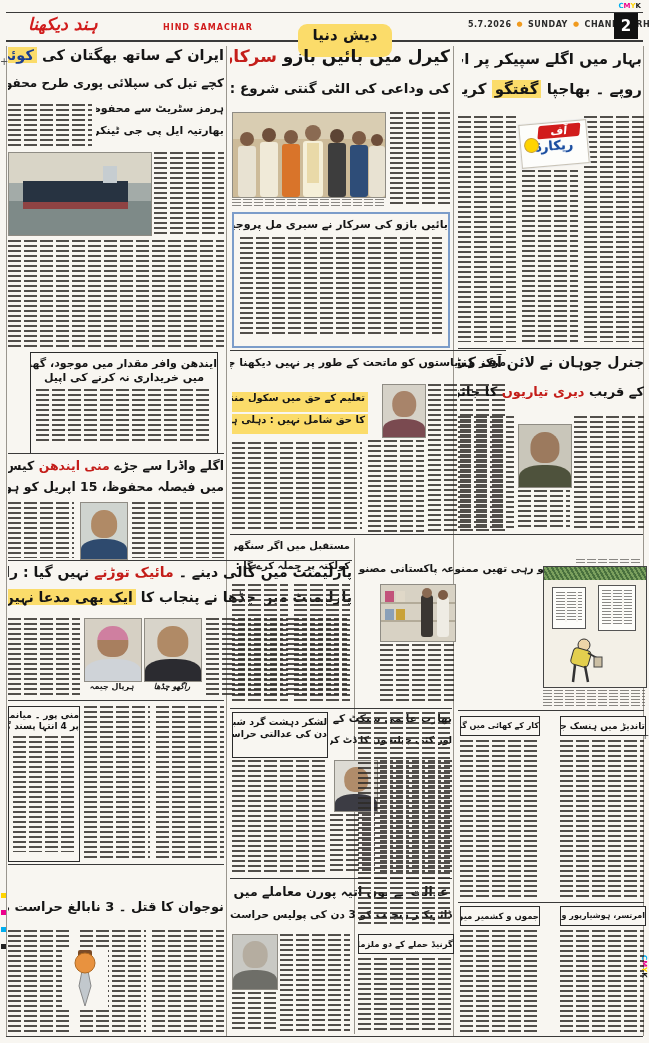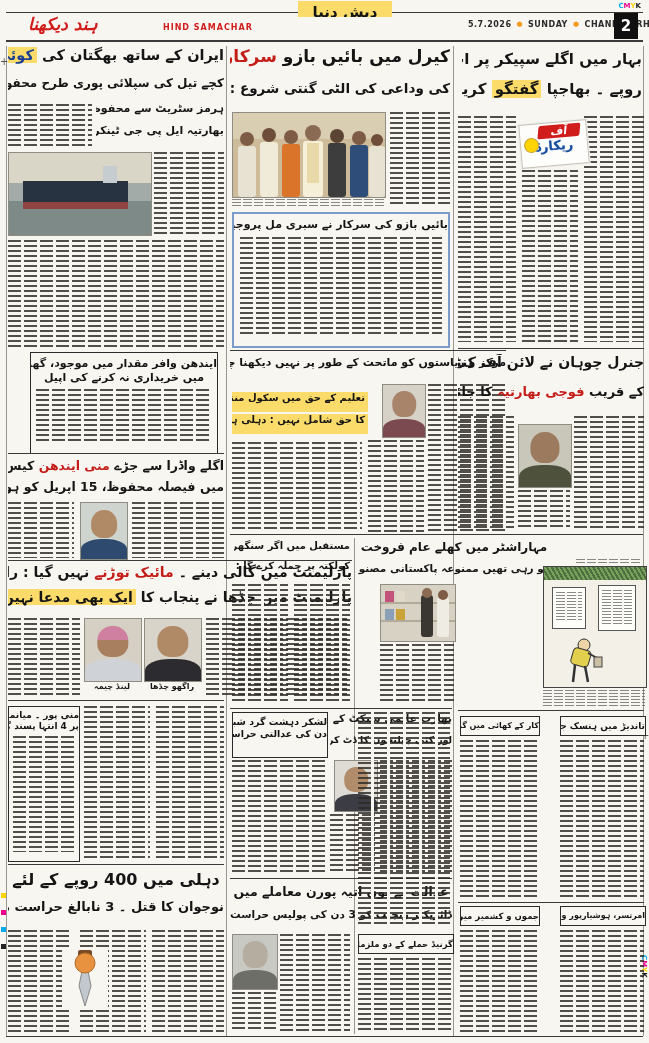--- a/index.html
+++ b/index.html
@@ -67,21 +67,21 @@
   <div class="abs cmyk" style="right:1px;top:955px;writing-mode:vertical-rl;font-size:7px;font-weight:bold;"><span>C</span><span>M</span><span>Y</span><span>K</span></div>
   <div class="abs" style="left:0;top:56px;font-size:10px;color:#555;">+</div>
   <div class="abs" style="left:641px;top:730px;font-size:10px;color:#555;">+</div>
   <div class="abs regsq" style="left:1px;top:893px;background:#ffd400;"></div>
   <div class="abs regsq" style="left:1px;top:910px;background:#ec008c;"></div>
   <div class="abs regsq" style="left:1px;top:927px;background:#00aeef;"></div>
   <div class="abs regsq" style="left:1px;top:944px;background:#222;"></div>
 
   <div class="abs" style="left:28px;top:14px;width:130px;font-size:17px;font-weight:bold;color:#d11c1c;direction:rtl;text-align:left;white-space:nowrap;overflow:hidden;font-style:italic;">ہند دیکھنا</div>
   <div class="abs" style="left:163px;top:23px;font-size:8px;font-weight:bold;color:#d11c1c;letter-spacing:1px;">HIND SAMACHAR</div>
-  <div class="abs h hl-y" style="left:298px;top:1px;width:88px;height:16px;font-size:15px;line-height:22px;">دیش دنیا</div>
+  <div class="abs h hl-y" style="left:298px;top:24px;width:88px;height:33px;font-size:15px;line-height:22px;border-radius:9px;">دیش دنیا</div>
   <div class="abs ed" style="left:468px;top:20px;">
     <span>5.7.2026</span><span class="dot">●</span><span>SUNDAY</span><span class="dot">●</span><span>CHANDIGARH</span>
   </div>
   <div class="abs" style="left:614px;top:13px;width:24px;height:26px;background:#111;color:#fff;font-size:15px;font-weight:bold;text-align:center;line-height:26px;">2</div>
 
   <div class="abs vr" style="left:226px;top:46px;height:990px;"></div>
   <div class="abs vr" style="left:453px;top:46px;height:990px;"></div>
   <div class="abs vr" style="left:354px;top:538px;height:496px;"></div>
 
   <div class="abs h" style="left:8px;top:46px;width:216px;height:26px;font-size:14.5px;">
@@ -117,36 +117,35 @@
 
   <div class="abs hr" style="left:8px;top:560px;width:344px;"></div>
   <div class="abs h" style="left:8px;top:564px;width:344px;height:23px;font-size:14px;">
     <span>پارلیمنٹ میں گالی دینے ۔</span> <span class="red">مائیک توڑنے</span> <span>نہیں گیا : راگھو</span>
   </div>
   <div class="abs h" style="left:8px;top:589px;width:344px;height:23px;font-size:14px;">
     <span>پارلیمنٹ میں چڈھا نے پنجاب کا</span> <span class="hl-y">ایک بھی مدعا نہیں اٹھایا</span> 
   </div>
   <div class="abs portrait" style="left:84px;top:618px;width:56px;height:62px;--bg:#d6d0c4;--head:linear-gradient(#cf7fa0 0 46%,#a87f5f 46%);--shirt:#cfd3d8;"></div>
   <div class="abs portrait" style="left:144px;top:618px;width:56px;height:62px;--bg:#d8d4ca;--head:#b08a66;--shirt:#2b2b30;"></div>
-  <div class="abs cap" style="left:84px;top:682px;width:56px;">لینڈ چیمہ</div>
-  <div class="abs cap" style="left:144px;top:682px;width:56px;">راگھو چڈھا</div>
+  <div class="abs cap" style="left:84px;top:682px;width:56px;">ہرپال چیمہ</div>
+  <div class="abs cap" style="left:144px;top:682px;width:56px;font-style:italic;">راگھو چڈھا</div>
   <div class="abs tx" style="left:8px;top:618px;width:72px;height:78px;"></div>
   <div class="abs tx" style="left:206px;top:618px;width:144px;height:78px;"></div>
 
   <div class="abs hr" style="left:8px;top:700px;width:216px;"></div>
   <div class="abs box" style="left:8px;top:706px;width:70px;height:154px;">
     <div class="h" style="margin-top:3px;font-size:9px;">منی پور ۔ میانمار سرحد</div>
     <div class="h" style="font-size:9px;">پر 4 انتہا پسند گرفتار</div>
     <div class="tx" style="margin:3px 4px 0 4px;height:116px;"></div>
   </div>
   <div class="abs tx" style="left:84px;top:706px;width:66px;height:154px;"></div>
   <div class="abs tx" style="left:156px;top:706px;width:68px;height:154px;"></div>
 
   <div class="abs hr" style="left:8px;top:864px;width:216px;"></div>
-  <div class="abs h" style="left:8px;top:870px;width:216px;height:26px;font-size:16px;">دہلی میں 400 روپے کے لئے</div>
   <div class="abs h" style="left:8px;top:899px;width:216px;height:22px;font-size:13px;">نوجوان کا قتل ۔ 3 نابالغ حراست میں</div>
   <div class="abs tx" style="left:8px;top:930px;width:64px;height:102px;"></div>
   <div class="abs tx" style="left:80px;top:930px;width:66px;height:102px;"></div>
   <div class="abs tx" style="left:152px;top:930px;width:72px;height:102px;"></div>
   <div class="abs" style="left:62px;top:948px;width:46px;height:62px;background:#f8f6f1;">
     <svg width="46" height="62" viewBox="0 0 46 62">
       <path d="M23 8 L29 38 L23 58 L17 38 Z" fill="#c2c8cd" stroke="#888" stroke-width="1"></path>
       <rect x="16" y="2" width="14" height="9" rx="2" fill="#7a4a26"></rect>
       <circle cx="23" cy="15" r="10" fill="#e8923f" stroke="#b06a22"></circle>
     </svg>
@@ -218,21 +217,20 @@
   <div class="abs tx" style="left:380px;top:760px;width:72px;height:114px;"></div>
   <div class="abs tx" style="left:330px;top:814px;width:46px;height:60px;"></div>
 
   <div class="abs hr" style="left:230px;top:878px;width:222px;"></div>
   <div class="abs h" style="left:230px;top:884px;width:222px;height:22px;font-size:12.5px;">عدالت نے یون اتیہ پورن معاملے میں</div>
   <div class="abs h" style="left:230px;top:908px;width:222px;height:20px;font-size:10.5px;">ڈائریکٹر رنجیت کو 3 دن کی پولیس حراست میں بھیجا</div>
   <div class="abs portrait" style="left:232px;top:934px;width:44px;height:54px;--bg:#c9c9c4;--head:#b5ada0;--shirt:#6e6e68;"></div>
   <div class="abs tx" style="left:280px;top:934px;width:70px;height:98px;"></div>
   <div class="abs tx" style="left:232px;top:992px;width:44px;height:40px;"></div>
 
-  <div class="abs h" style="left:358px;top:540px;width:192px;height:20px;font-size:12px;">مہاراشٹر میں کھلے عام فروخت</div>
   <div class="abs h" style="left:358px;top:562px;width:192px;height:18px;font-size:10.5px;">ہو رہی تھیں ممنوعہ پاکستانی مصنوعات</div>
   <div class="abs" style="left:380px;top:584px;width:74px;height:56px;border:1px solid #8f8c84;overflow:hidden;">
     <svg width="74" height="56" viewBox="0 0 74 56">
       <rect width="74" height="56" fill="#d8d2c4"></rect>
       <line x1="0" y1="18" x2="74" y2="18" stroke="#b3ab99" stroke-width="2"></line>
       <line x1="0" y1="36" x2="74" y2="36" stroke="#b3ab99" stroke-width="2"></line>
       <rect x="4" y="6" width="9" height="11" fill="#c2527a"></rect>
         <rect x="15" y="6" width="9" height="11" fill="#e0d8c8"></rect>
       <rect x="4" y="24" width="9" height="11" fill="#8aa0b8"></rect>
         <rect x="15" y="24" width="9" height="11" fill="#c9a23a"></rect>
@@ -256,21 +254,21 @@
   <div class="abs tx" style="left:584px;top:116px;width:60px;height:226px;"></div>
   <div class="abs otr" style="left:520px;top:122px;width:66px;height:42px;">
     <div class="otr-top">آف</div>
     <div class="otr-bot">ریکارڈ</div>
     <div class="otr-dot"></div>
   </div>
 
   <div class="abs hr" style="left:458px;top:348px;width:186px;"></div>
   <div class="abs h" style="left:458px;top:354px;width:186px;height:26px;font-size:14px;">جنرل چوہان نے لائن آف کنٹرول</div>
   <div class="abs h" style="left:458px;top:384px;width:186px;height:26px;font-size:13px;">
-    <span>کے قریب</span> <span class="red">فوجی بھارتیہ</span> <span>کا جائزہ لیا</span>
+    <span>کے قریب</span> <span class="red">دیری تیاریوں</span> <span>کا جائزہ لیا</span>
   </div>
   <div class="abs tx" style="left:458px;top:416px;width:56px;height:112px;"></div>
   <div class="abs portrait" style="left:518px;top:424px;width:52px;height:62px;--bg:#c9c6ba;--head:#9c7a5e;--shirt:#4e523c;"></div>
   <div class="abs tx" style="left:518px;top:490px;width:52px;height:38px;"></div>
   <div class="abs tx" style="left:574px;top:416px;width:70px;height:112px;"></div>
 
   <div class="abs baaton" style="left:554px;top:540px;width:92px;height:23px;font-size:11px;line-height:17px;margin-top:48px;">باتوں ۔ باتوں میں</div>
   <div class="abs tx-lite" style="left:576px;top:559px;width:66px;height:5px;"></div>
   <div class="abs cartoon" style="left:543px;top:566px;width:102px;height:120px;">
     <div class="hedge"></div>

